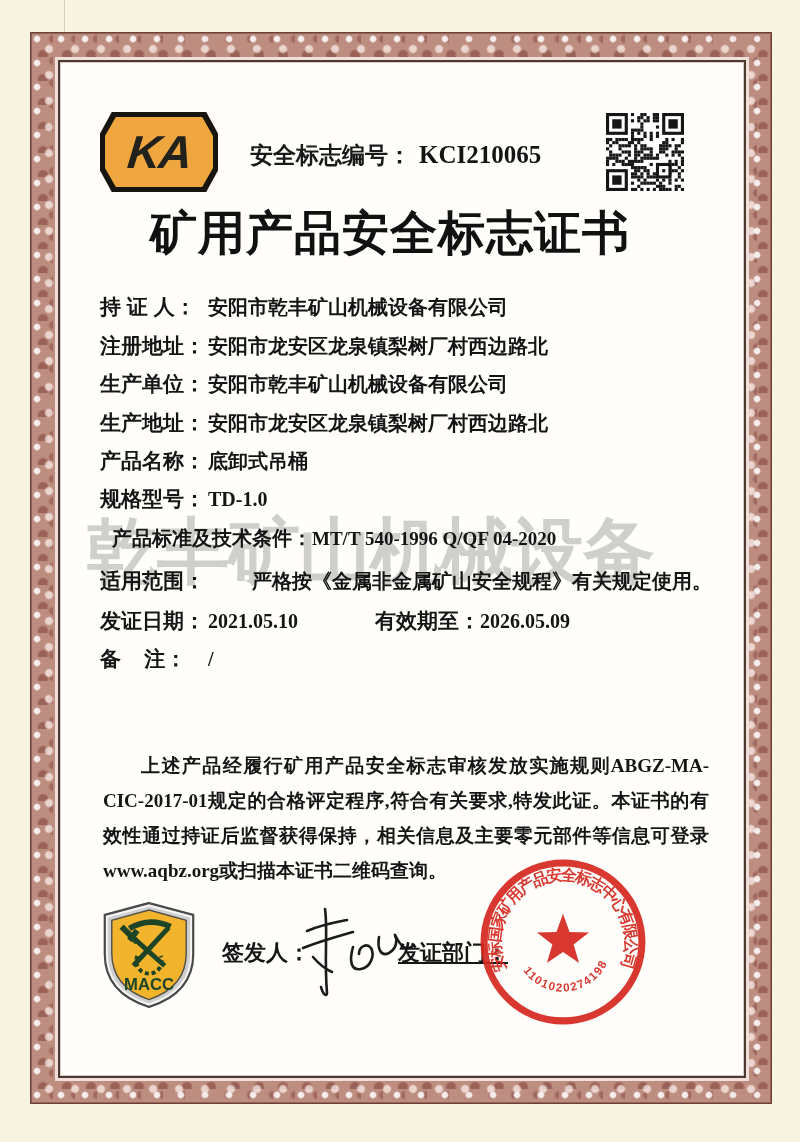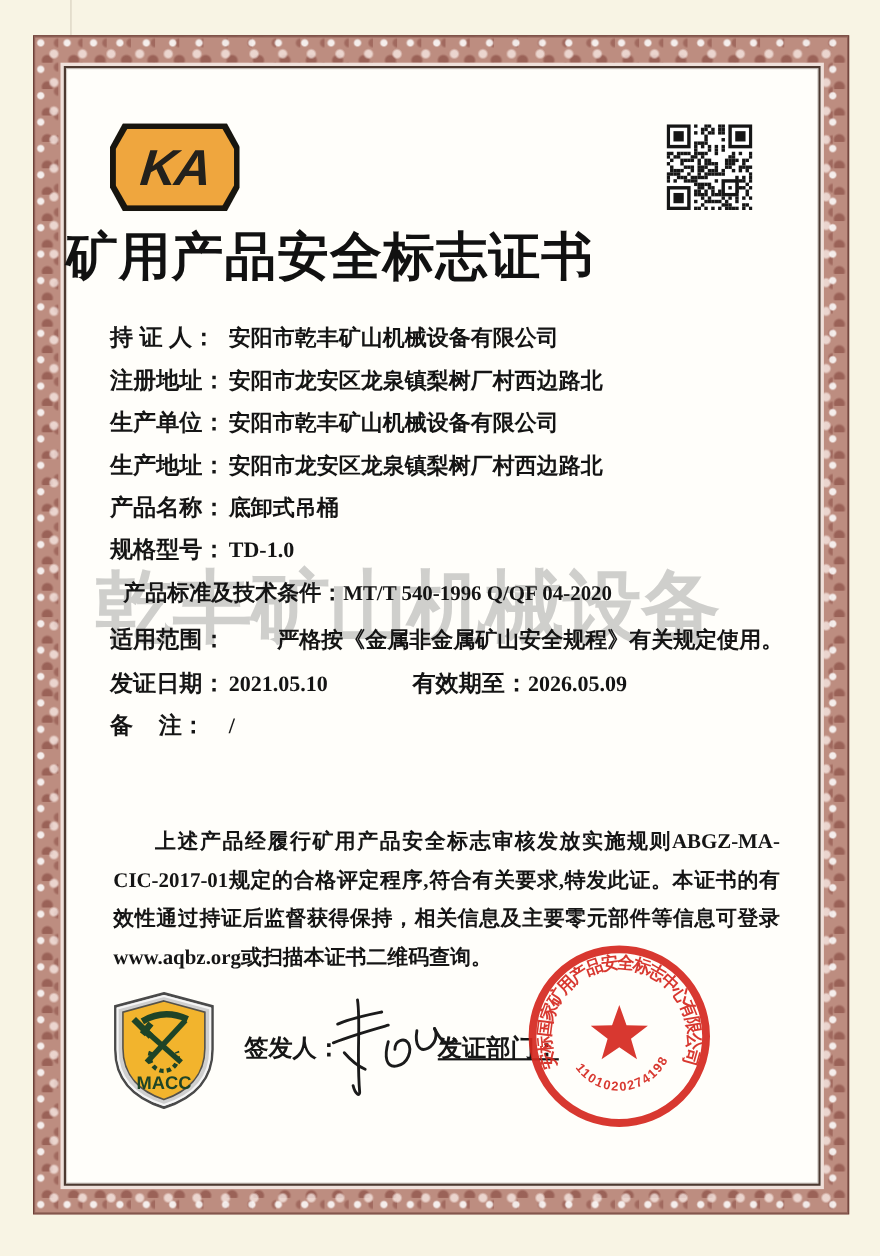--- a/index.html
+++ b/index.html
@@ -51,21 +51,21 @@
   .ka-text{
     font-size:46px;font-weight:900;color:#23211c;font-style:italic;
     transform:skewX(-6deg);letter-spacing:-2px;line-height:1;
     font-family:"Liberation Sans",sans-serif;
   }
   .cert-no-line{position:absolute;left:250px;top:140px;width:320px;white-space:nowrap;}
   .cert-no-label{font-size:23px;font-weight:800;color:#191919;}
   .cert-no-value{font-size:25px;font-weight:600;color:#141414;font-family:"Liberation Serif","DejaVu Serif",serif;margin-left:8px;}
   .qr{position:absolute;left:606px;top:113px;width:78px;height:78px;}
   .title{
-    position:absolute;left:60px;top:202px;width:660px;
+    position:absolute;left:60px;top:202px;width:660px;text-align:center;
     font-size:47px;font-weight:900;color:#111;letter-spacing:1px;
     font-family:"Liberation Serif","DejaVu Serif",serif;
   }
   
   .row{position:absolute;left:100px;width:612px;height:30px;white-space:nowrap;}
   .flabel{
     display:inline-block;min-width:108px;font-size:21px;font-weight:800;color:#151515;
     white-space:pre;vertical-align:baseline;
   }
   .fvalue{
@@ -102,20 +102,23 @@
 <div class="watermark">乾丰矿山机械设备</div>
 
 <div class="content">
 
   <div class="ka-badge-outer">
     <div class="ka-badge-inner">
       <span class="ka-text">KA</span>
     </div>
   </div>
 
+  <div class="cert-no-line">
+    <span class="cert-no-label">安全标志编号：</span><span class="cert-no-value">KCI210065</span>
+  </div>
 
   <svg class="qr" id="qr-svg" viewBox="0 0 25 25">
       <rect x="0" y="0" width="25" height="25" fill="#ffffff"></rect>
       <rect x="8" y="0" width="1" height="1" fill="#161616"></rect>
       <rect x="11" y="0" width="1" height="1" fill="#161616"></rect>
       <rect x="12" y="0" width="1" height="1" fill="#161616"></rect>
       <rect x="15" y="0" width="1" height="1" fill="#161616"></rect>
       <rect x="16" y="0" width="1" height="1" fill="#161616"></rect>
       <rect x="10" y="1" width="1" height="1" fill="#161616"></rect>
       <rect x="11" y="1" width="1" height="1" fill="#161616"></rect>

